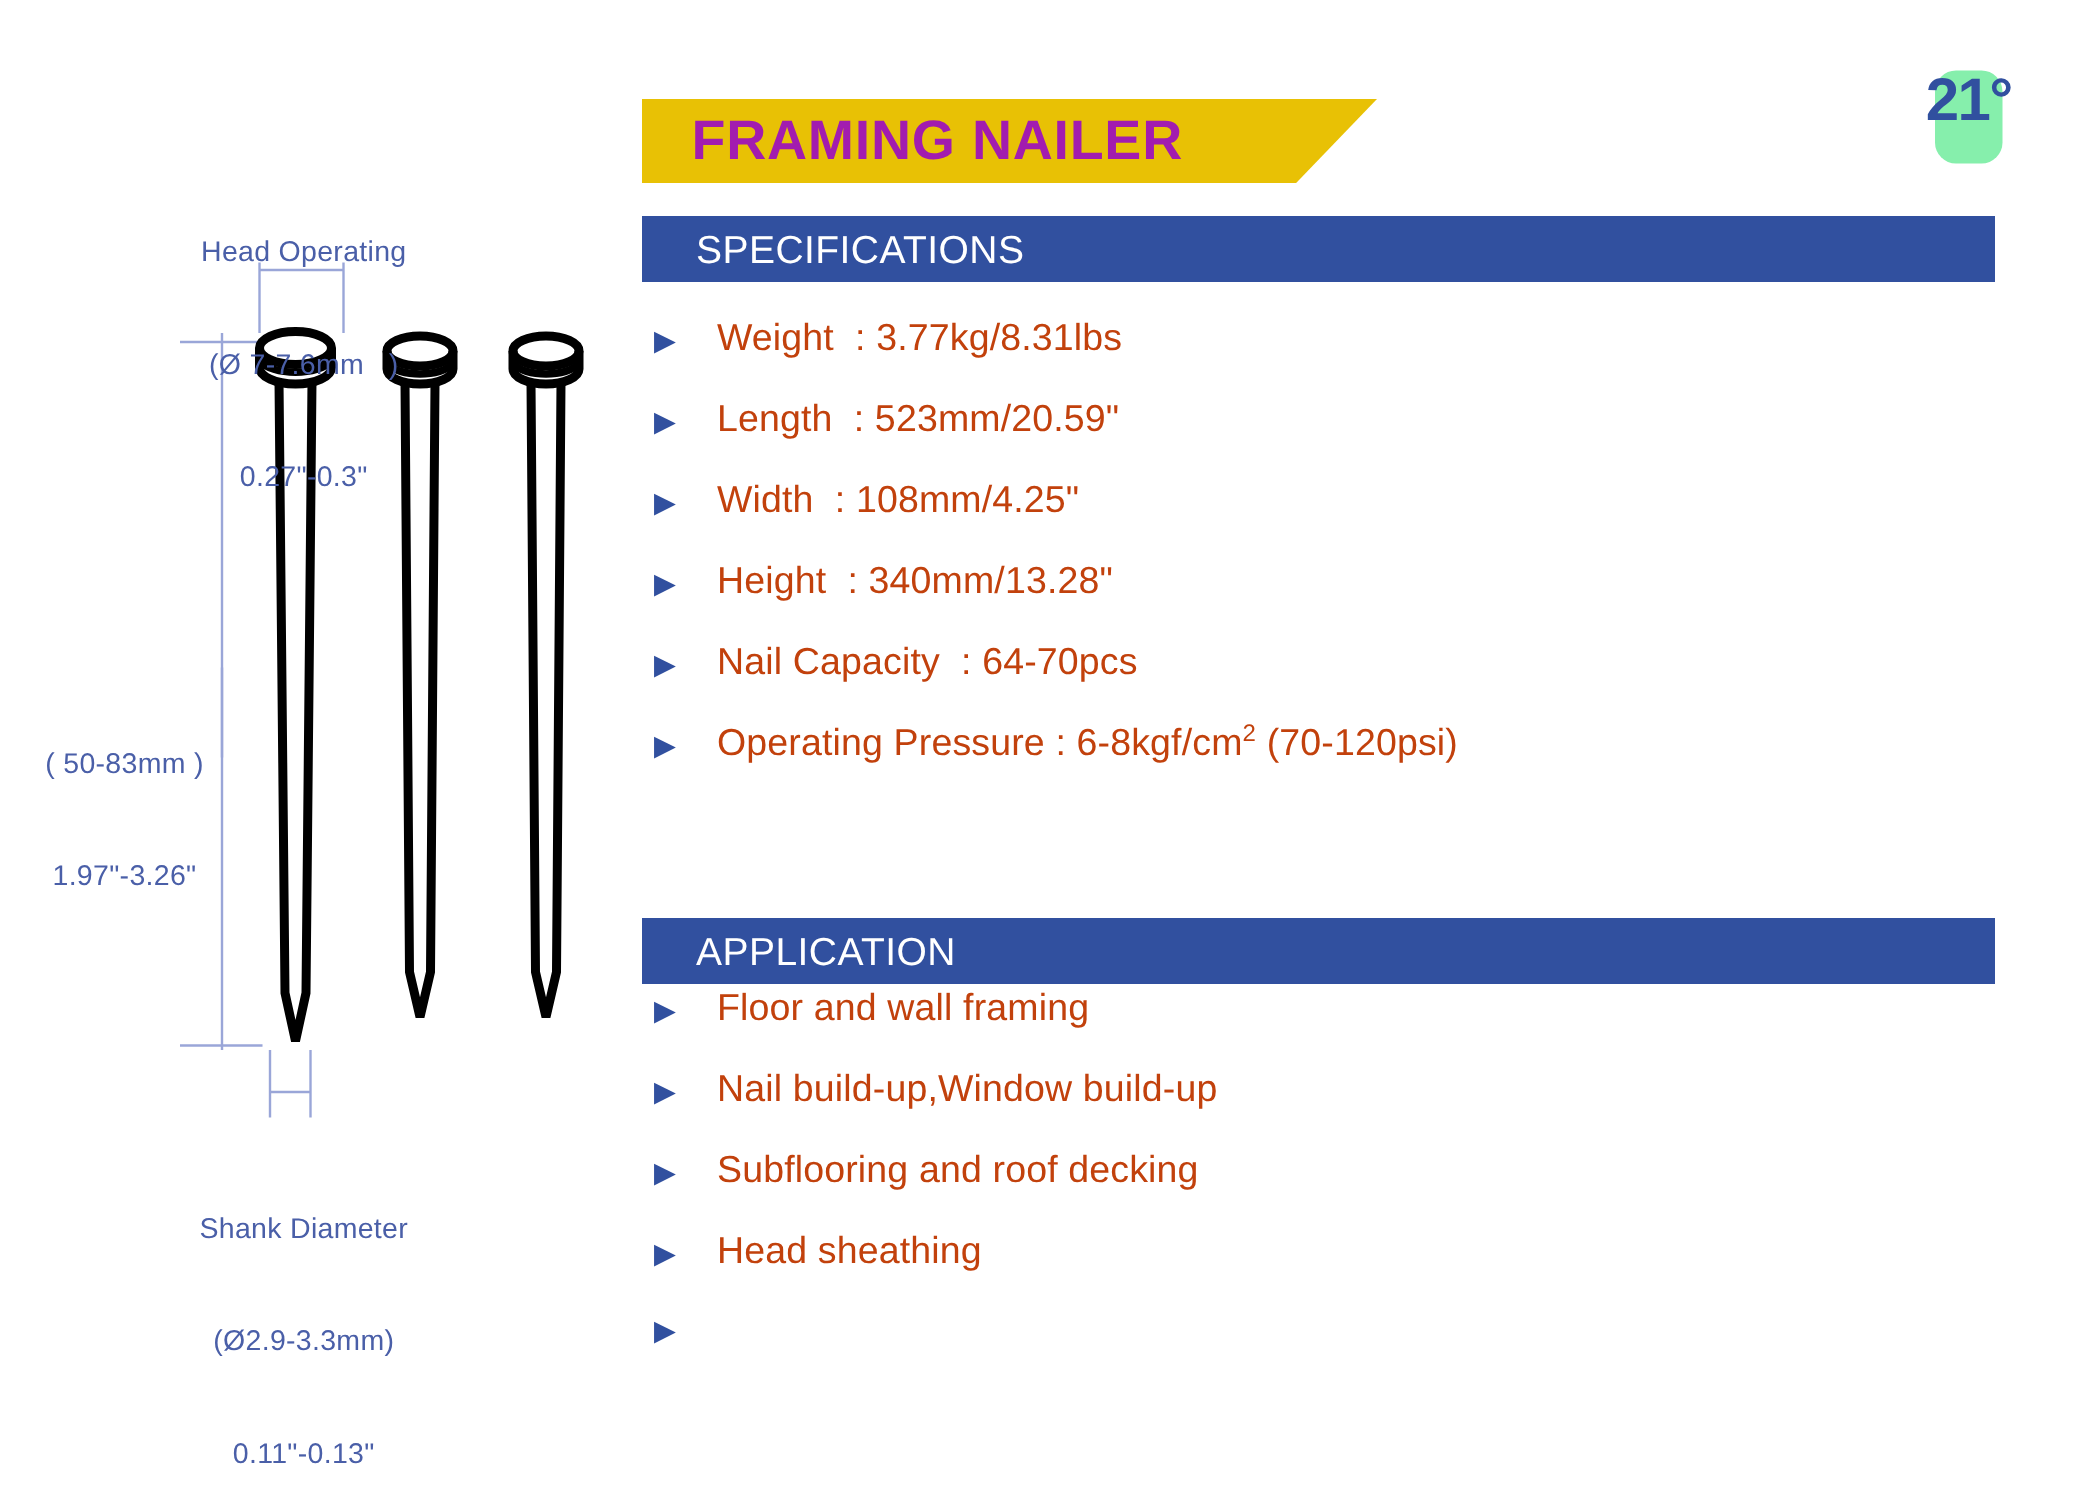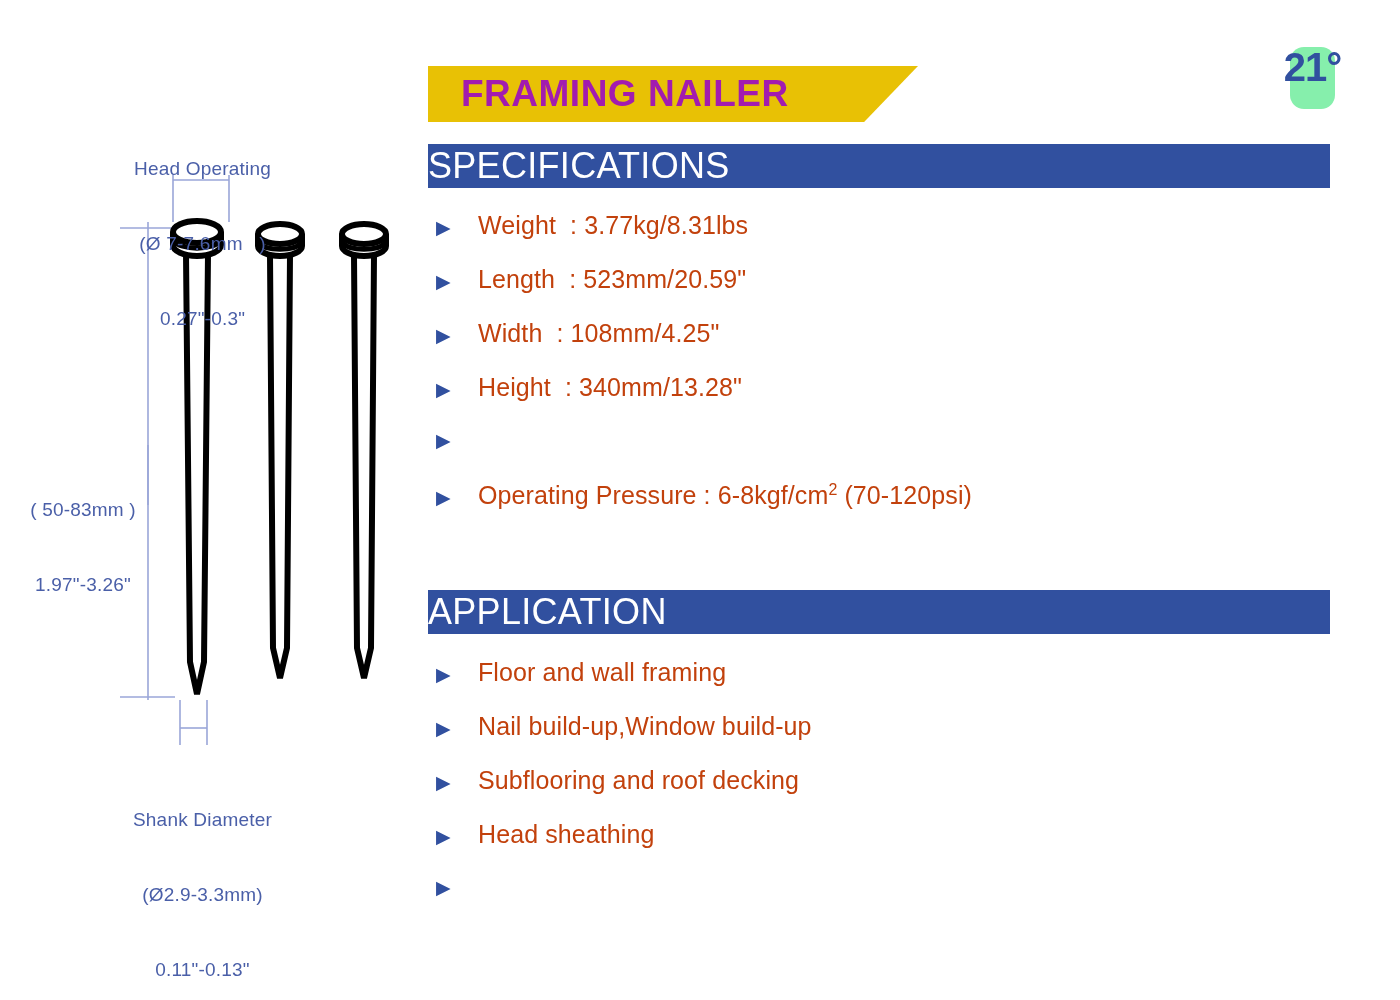--- a/index.html
+++ b/index.html
@@ -79,25 +79,26 @@
   
   .section-bar {
     position: absolute;
     left: 0px;
     width: 902px; height: 44px;
     background: #31509f;
     display: flex; align-items: center;
   }
   .section-bar-text {
     color: #ffffff;
-    font-size: 36px;
+    font-size: 26px;
+    margin-left: 36px;
     letter-spacing: 0.3px;
   }
   #spec-bar { top: 144px; }
-  #app-bar  { top: 590px; }
+  #app-bar  { top: 612px; }
 
   
   .bullet-list { position: absolute; left: 2px; width: 940px; }
   #spec-list { top: 198px; }
   #app-list  { top: 645px; }
 
   .bullet-row {
     display: flex;
     align-items: baseline;
     height: 54px;
@@ -225,20 +226,21 @@
         <span class="bullet-text">Width  : 108mm/4.25"</span>
       </div>
 
       <div class="bullet-row">
         <span class="bullet-mark">▶</span>
         <span class="bullet-text">Height  : 340mm/13.28"</span>
       </div>
 
       <div class="bullet-row">
         <span class="bullet-mark">▶</span>
+        <span class="bullet-text">Nail Capacity  : 64-70pcs</span>
       </div>
 
       <div class="bullet-row">
         <span class="bullet-mark">▶</span>
         <span class="bullet-text"><span>Operating Pressure : 6-8kgf/cm</span><sup>2</sup><span> (70-120psi)</span></span>
       </div>
     </div>
 
     <div class="section-bar" id="app-bar">
       <span class="section-bar-text">APPLICATION</span>

